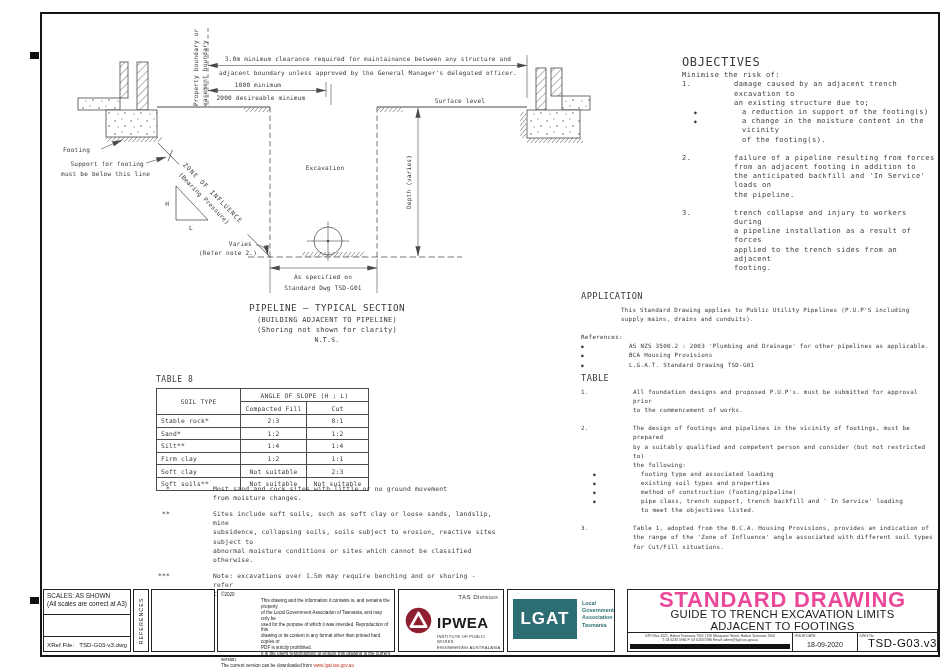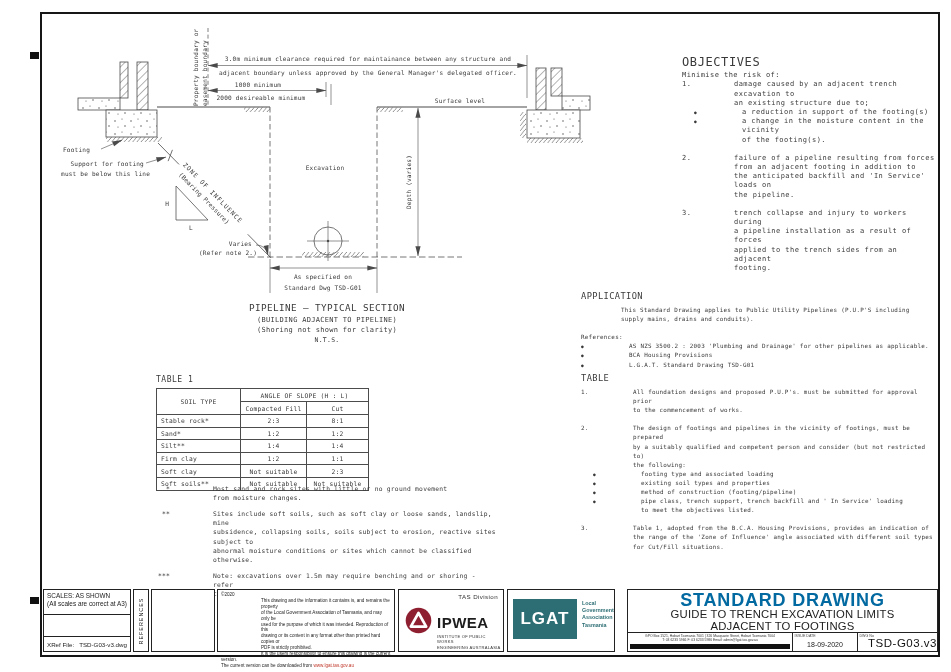--- a/index.html
+++ b/index.html
@@ -68,21 +68,21 @@
   .ipw-div{position:absolute;right:5px;top:3px;font-size:6.2px;letter-spacing:0.4px;color:#333;}
   .ipw-row{position:absolute;left:6px;top:17px;display:flex;align-items:center;gap:5px;}
   .ipw-name{font-size:15px;font-weight:bold;letter-spacing:0.5px;color:#1d1d1d;}
   .ipw-sub{position:absolute;left:38px;top:44px;font-size:4.1px;line-height:5.4px;letter-spacing:0.25px;color:#333;}
   .tb-lgat{left:507px;top:589px;width:108px;height:63px;}
   .lgat-box{position:absolute;left:5px;top:9px;width:64px;height:40px;background:var(--lgat_teal,#2d6e74);
       display:flex;align-items:center;justify-content:center;}
   .lgat-acr{color:#fff;font-weight:bold;font-size:17px;letter-spacing:1px;font-family:"Liberation Sans",sans-serif;}
   .lgat-txt{position:absolute;left:74px;top:10px;font-size:5.4px;line-height:7.2px;font-weight:bold;color:var(--lgat_teal,#2d6e74);}
   .tb-title{left:627px;top:589px;width:311px;height:63px;display:flex;flex-direction:column;}
-  .tt-main{text-align:center;font-size:18px;font-weight:bold;letter-spacing:0.8px;line-height:18px;margin-top:1px;color:#0369a1;}
+  .tt-main{text-align:center;font-size:22px;font-weight:bold;letter-spacing:0.8px;line-height:18px;margin-top:1px;color:#ec4899;}
   .tt-sub{text-align:center;font-size:11.3px;line-height:11.5px;color:#222;letter-spacing:0.2px;}
   .tt-bottom{margin-top:auto;height:24px;border-top:1.2px solid #222;display:flex;}
   .tt-addr{width:160px;border-right:1.2px solid #222;padding:1px 2px;display:flex;flex-direction:column;}
   .addr-l{font-size:3.4px;line-height:4.3px;text-align:center;color:#333;}
   .blackbar{height:5px;background:var(--bar_black,#111);margin-top:1.5px;}
   .tt-issue{width:64px;border-right:1.2px solid #222;position:relative;}
   .tt-dwg{flex:1;position:relative;}
   .celllbl{position:absolute;left:1.5px;top:1px;font-size:3.6px;color:#444;}
   .issue-val{position:absolute;left:0;right:0;bottom:3px;text-align:center;font-size:7px;color:#222;}
   .dwg-val{position:absolute;left:0;right:0;bottom:2px;text-align:right;font-size:11.5px;letter-spacing:0.5px;color:#111;}
@@ -205,21 +205,21 @@
 
     <g>
       <text class="cap1 dmid" x="327" y="311">PIPELINE — TYPICAL SECTION</text>
       <text class="cap2 dmid" x="327" y="322">(BUILDING ADJACENT TO PIPELINE)</text>
       <text class="cap2 dmid" x="327" y="332">(Shoring not shown for clarity)</text>
       <text class="cap3 dmid" x="327" y="341.5">N.T.S.</text>
     </g>
   </svg>
 
   <div class="tblwrap">
-    <div class="tbltitle">TABLE 1</div>
+    <div class="tbltitle">TABLE 8</div>
     <table class="soil">
       <colgroup>
           <col style="width:84px">
           <col style="width:66px">
           <col style="width:62px">
         </colgroup>
       <tbody>
           <tr class="hrow">
         <td rowspan="2">SOIL TYPE</td>
         <td colspan="2">ANGLE OF SLOPE (H : L)</td>

